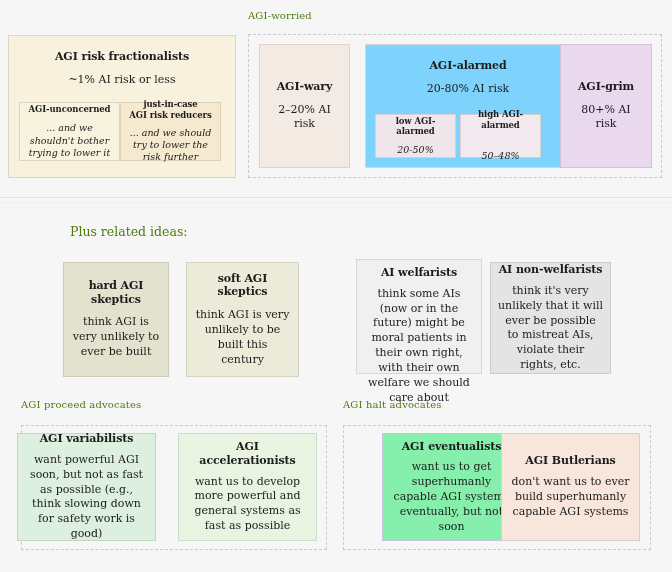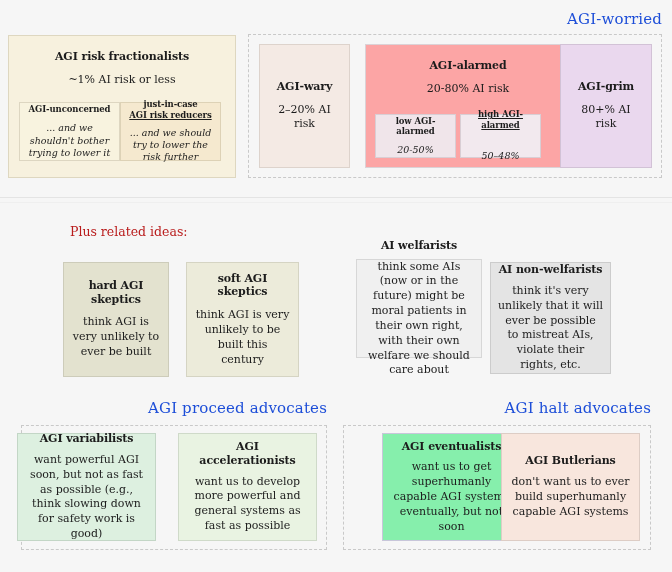--- a/index.html
+++ b/index.html
@@ -48,40 +48,40 @@
 
   
   .group {
     position: absolute;
     box-sizing: border-box;
     border: 1.5px dashed #c9c9c9;
     background: transparent;
   }
   .group-label {
     position: absolute;
-    font-size: 15px;
-    color: #1d4ed8;
+    font-size: 10px;
+    color: #4d7c0f;
     letter-spacing: 0.15px;
     white-space: nowrap;
-    text-align: right;
+    text-align: left;
   }
 
   .section-divider {
     position: absolute;
     left: 0;
     width: 672px;
     height: 1px;
     background: #e4e4e4;
   }
   .section-divider.b2 { background: #efefef; }
 
   .plus-label {
     position: absolute;
     font-size: 12.5px;
-    color: #b91c1c;
+    color: #4d7c0f;
     white-space: nowrap;
   }
 </style>
 </head>
 <body>
 
 <div class="stage">
 
   <div class="group" style="left:248px; top:34px; width:414px; height:144px;"></div>
   <div class="group-label" style="left:248px; top:10px; width:414px;">AGI-worried</div>
@@ -89,41 +89,41 @@
   <div class="card" style="left:8px; top:35px; width:228px; height:143px; background:#f7f1de; border-color:#ded7c0; justify-content:flex-start; padding-top:14px;">
     <div class="card-title">AGI risk fractionalists</div>
     <div class="card-sub" style="margin-bottom:12px;">~1% AI risk or less</div>
     <div style="position:absolute; left:10px; bottom:16px; display:flex; margin-top:16px;">
       <div class="card" style="position:relative; left:auto; top:auto; width:101px; height:59px; background:#f8f3df; border-color:#ddd6c1; padding:5px 5px;">
         <div class="card-title small">AGI-unconcerned</div>
         <div class="card-sub small">... and we shouldn't bother trying to lower it</div>
       </div>
       <div class="card" style="position:relative; left:auto; top:auto; width:101px; height:59px; background:#f5e9cf; border-color:#ddd2b6; padding:5px 5px;">
         <div class="card-title small" style="margin-bottom:0;">just-in-case</div>
-        <div class="card-title small" style="margin-bottom:6px;text-decoration:underline;">AGI risk reducers</div>
+        <div class="card-title small" style="margin-bottom:6px;">AGI risk reducers</div>
         <div class="card-sub small">... and we should try to lower the risk further</div>
       </div>
     </div>
   </div>
 
   <div class="card" style="left:259px; top:44px; width:91px; height:124px; background:#f4eae4; border-color:#ddd3cc;">
     <div class="card-title">AGI-wary</div>
     <div class="card-sub">2–20% AI risk</div>
   </div>
 
-  <div class="card" style="left:365px; top:44px; width:206px; height:124px; background:#fca5a5; border-color:#dbd2d6; justify-content:flex-start; padding-top:14px;">
+  <div class="card" style="left:365px; top:44px; width:206px; height:124px; background:#7dd3fc; border-color:#dbd2d6; justify-content:flex-start; padding-top:14px;">
     <div class="card-title">AGI-alarmed</div>
     <div class="card-sub" style="margin-bottom:20px;">20-80% AI risk</div>
     <div style="position:absolute; left:9px; bottom:9px; display:flex; gap:4px;">
       <div class="card" style="position:relative; left:auto; top:auto; width:81px; height:44px; background:#f0e5ea; border-color:#d9ced4; padding:4px;">
         <div class="card-title small" style="margin-bottom:7px;">low AGI-alarmed</div>
         <div class="card-sub small">20-50%</div>
       </div>
       <div class="card" style="position:relative; left:auto; top:auto; width:81px; height:44px; background:#f2e9ee; border-color:#d9ced4; padding:4px;">
-        <div class="card-title small" style="margin-bottom:20px;text-decoration:underline;">high AGI-alarmed</div>
+        <div class="card-title small" style="margin-bottom:20px;">high AGI-alarmed</div>
         <div class="card-sub small">50–48%</div>
       </div>
     </div>
   </div>
 
   <div class="card" style="left:560px; top:44px; width:92px; height:124px; background:#ead8ee; border-color:#d2c2d6;">
     <div class="card-title">AGI-grim</div>
     <div class="card-sub">80+% AI risk</div>
   </div>
 
@@ -135,21 +135,21 @@
   <div class="card" style="left:63px; top:262px; width:106px; height:115px; background:#e3e2cf; border-color:#cdccba;">
     <div class="card-title">hard AGI skeptics</div>
     <div class="card-sub">think AGI is very unlikely to ever be built</div>
   </div>
 
   <div class="card" style="left:186px; top:262px; width:113px; height:115px; background:#ecebda; border-color:#d5d4c3;">
     <div class="card-title">soft AGI skeptics</div>
     <div class="card-sub">think AGI is very unlikely to be built this century</div>
   </div>
 
-  <div class="card" style="left:356px; top:259px; width:126px; height:99px; background:#f0f0f0; border-color:#d7d7d7; padding:6px 7px;">
+  <div class="card" style="left:356px; top:259px; width:126px; height:115px; background:#f0f0f0; border-color:#d7d7d7; padding:6px 7px;justify-content:space-between;">
     <div class="card-title tight">AI welfarists</div>
     <div class="card-sub">think some AIs (now or in the future) might be moral patients in their own right, with their own welfare we should care about</div>
   </div>
 
   <div class="card" style="left:490px; top:262px; width:121px; height:112px; background:#e4e4e4; border-color:#cccccc; padding:6px 7px;">
     <div class="card-title tight">AI non-welfarists</div>
     <div class="card-sub">think it's very unlikely that it will ever be possible to mistreat AIs, violate their rights, etc.</div>
   </div>
 
   <div class="group" style="left:21px; top:425px; width:306px; height:125px;"></div>

